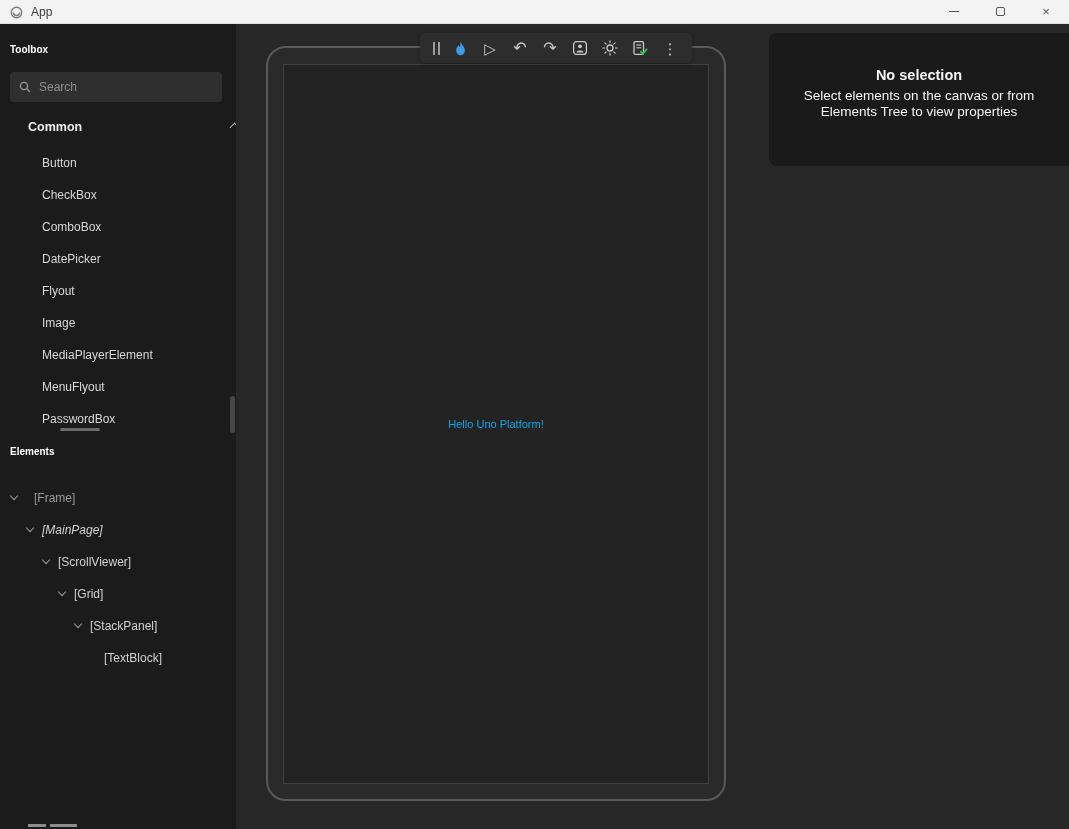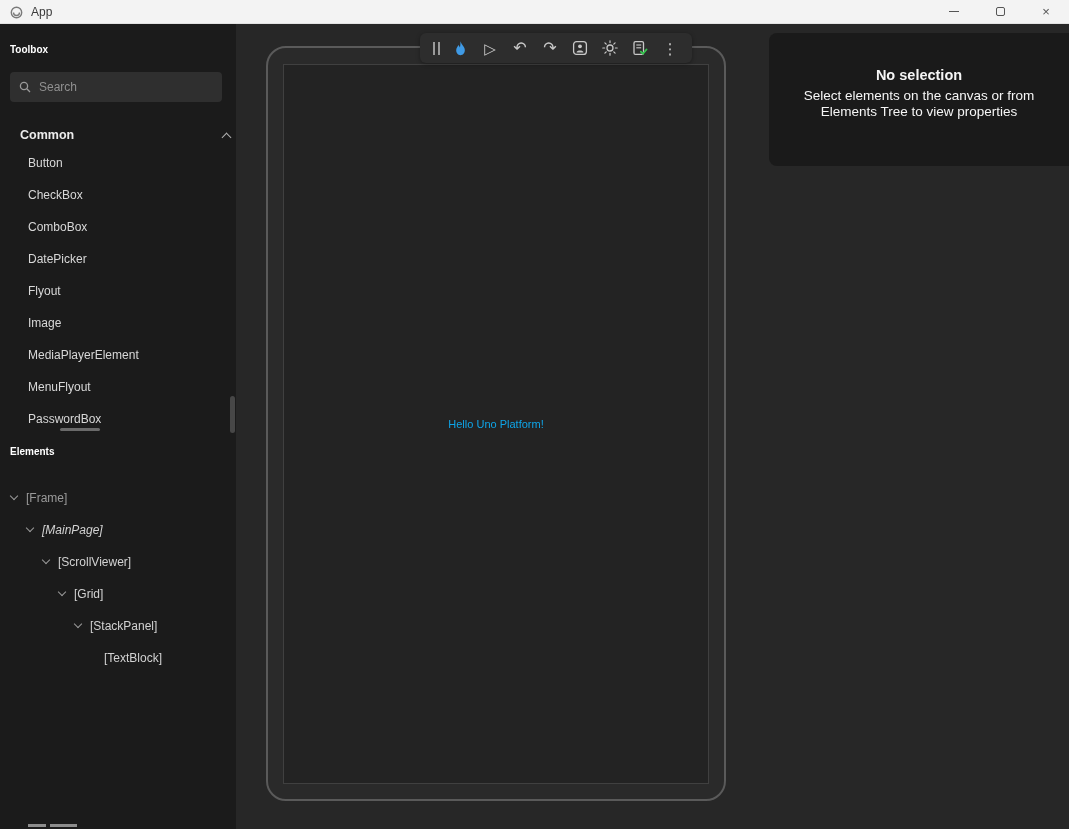--- a/index.html
+++ b/index.html
@@ -24,38 +24,38 @@
   .toolbox-title { top:20px; }
   .elements-title { top:422px; }
 
   .search-box { position:absolute; top:48px; left:10px; width:212px; height:30px; background:#2f2f2f;
                 border-radius:4px; display:flex; align-items:center; padding:0 9px; }
   .search-box svg { flex:0 0 auto; margin-right:8px; }
   .search-box input { flex:1; background:transparent; border:none; outline:none; color:#dddddd; font-size:12px;
                       font-family:"Liberation Sans", sans-serif; }
   .search-box input::placeholder { color:#909090; }
 
-  .section-header { position:absolute; top:96px; left:8px; width:100%; height:30px; display:flex;
-                    align-items:center; padding:0 14px 0 12px; font-size:12.5px; font-weight:bold; color:#ececec; }
+  .section-header { position:absolute; top:96px; left:16px; width:100%; height:30px; display:flex;
+                    align-items:flex-start; padding:0 14px 0 12px; font-size:12.5px; font-weight:bold; color:#ececec; }
   .chev { width:7px; height:7px; border-right:1.6px solid #b0b0b0; border-bottom:1.6px solid #b0b0b0;
           display:inline-block; }
   .chev.up { transform:rotate(-135deg); margin-left:auto; margin-top:4px; }
   .chev.down { transform:rotate(45deg); margin-top:-4px; }
 
-  .toolbox-list { position:absolute; top:123px; left:0; width:100%; }
+  .toolbox-list { position:absolute; top:123px; left:0; width:100%;padding-left:14px; }
   .toolbox-item { height:32px; display:flex; align-items:center; padding-left:28px; font-size:12px;
                   color:#d8d8d8; cursor:default; }
 
   .h-scrollbar { position:absolute; top:404px; left:60px; width:40px; height:3px; background:#6a6a6a; border-radius:2px; }
   .v-scrollbar { position:absolute; top:372px; right:1px; width:5px; height:37px; background:#474747; border-radius:3px; }
 
   .tree { position:absolute; top:458px; left:0; width:100%; }
   .tree-row { height:32px; display:flex; align-items:center; font-size:12px; color:#d2d2d2; cursor:default; }
   .tree-row .chev.down { width:6px; height:6px; border-color:#9a9a9a; margin-right:9px; flex:0 0 auto; }
-  .d0 { padding-left:11px; } .d0 .tree-label { color:#9a9a9a; }
+  .d0 { padding-left:11px;gap:8px; } .d0 .tree-label { color:#9a9a9a; }
   .d1 { padding-left:27px;font-style:italic; }
   .d2 { padding-left:43px; }
   .d3 { padding-left:59px; }
   .d4 { padding-left:75px; }
   .d5 { padding-left:104px; }
 
   .clip-bar { position:absolute; height:3px; background:#8d8d8d; }
   .clip-bar.one { top:824px; left:28px; width:18px; }
   .clip-bar.two { top:824px; left:50px; width:27px; }
 

